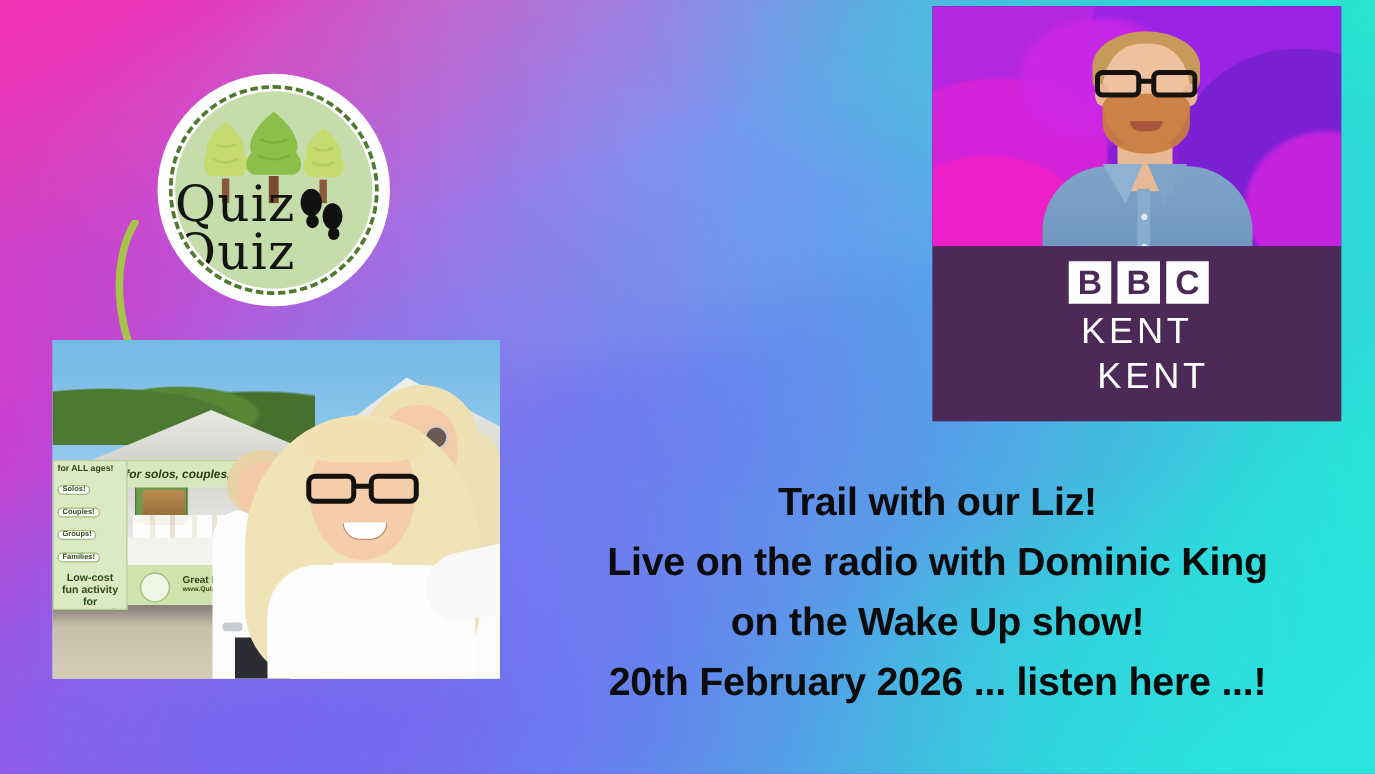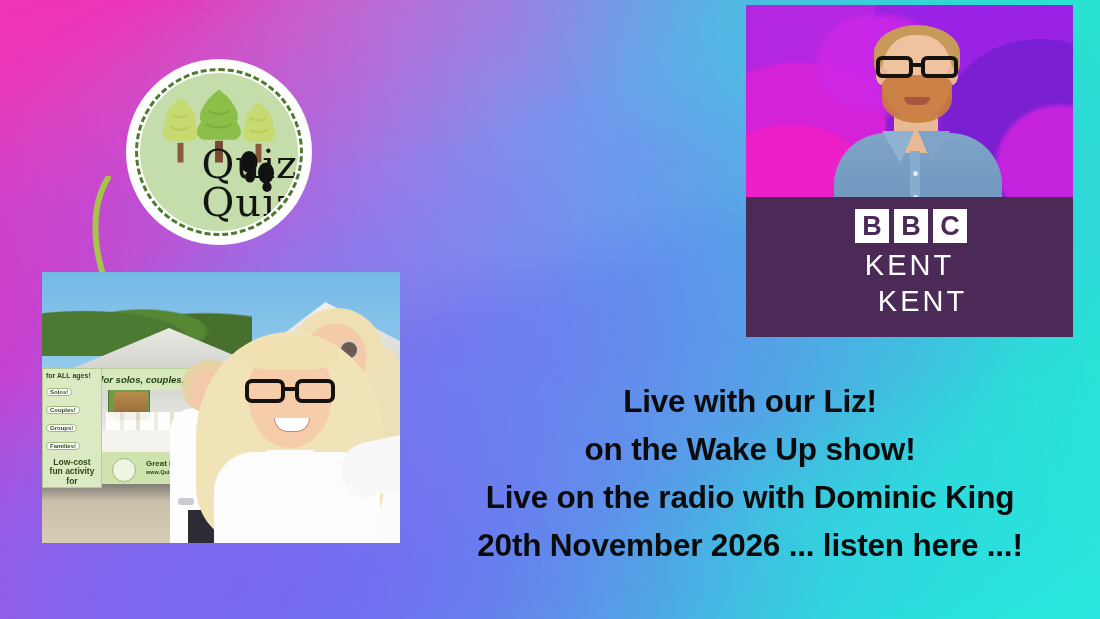--- a/index.html
+++ b/index.html
@@ -73,21 +73,21 @@
   }
   .logo-inner{
     position:absolute;left:14px;top:14px;right:14px;bottom:14px;
     border-radius:50%;
     background:#c5ddaa;
     overflow:hidden;
   }
   .trees{position:absolute;left:0;top:16px;width:100%;height:74px;}
   .logo-wordmark{
     position:absolute;left:0;right:0;top:72px;
-    text-align:right;
+    text-align:left;
     color:#141414;
     font-family:"DejaVu Serif", serif;
     line-height:.96;
   }
   .logo-word1{font-size:40px;letter-spacing:1px;display:block;font-style:normal;}
   .logo-word2{font-size:40px;letter-spacing:1px;display:block;}
   .footprints{position:absolute;right:20px;top:78px;width:40px;height:46px;}
 
   
   .arrow{position:absolute;left:86px;top:176px;width:130px;height:200px;pointer-events:none;}
@@ -380,19 +380,19 @@
         <div class="blk">B</div>
         <div class="blk">B</div>
         <div class="blk">C</div>
       </div>
       <div class="bbc-radio">KENT</div>
       <div class="bbc-kent">KENT</div>
     </div>
   </div>
 
   <div class="headline">
-    <span class="ln">Live with our Liz!</span>
+    <span class="ln">Trail with our Liz!</span>
+    <span class="ln">Live on the radio with Dominic King</span>
     <span class="ln">on the Wake Up show!</span>
-    <span class="ln">Live on the radio with Dominic King</span>
-    <span class="ln">20th November 2026 ... listen here ...!</span>
+    <span class="ln">20th February 2026 ... listen here ...!</span>
   </div>
 
 </div>
 
 </body></html>

